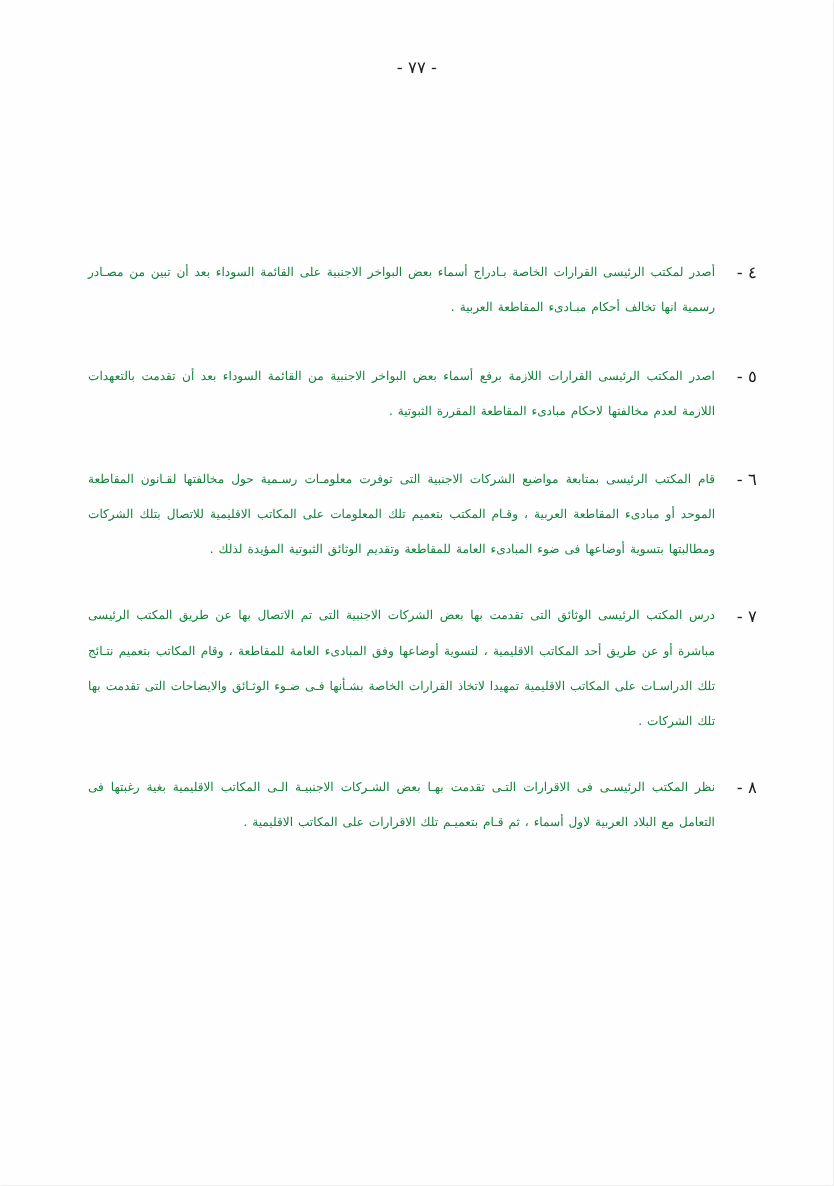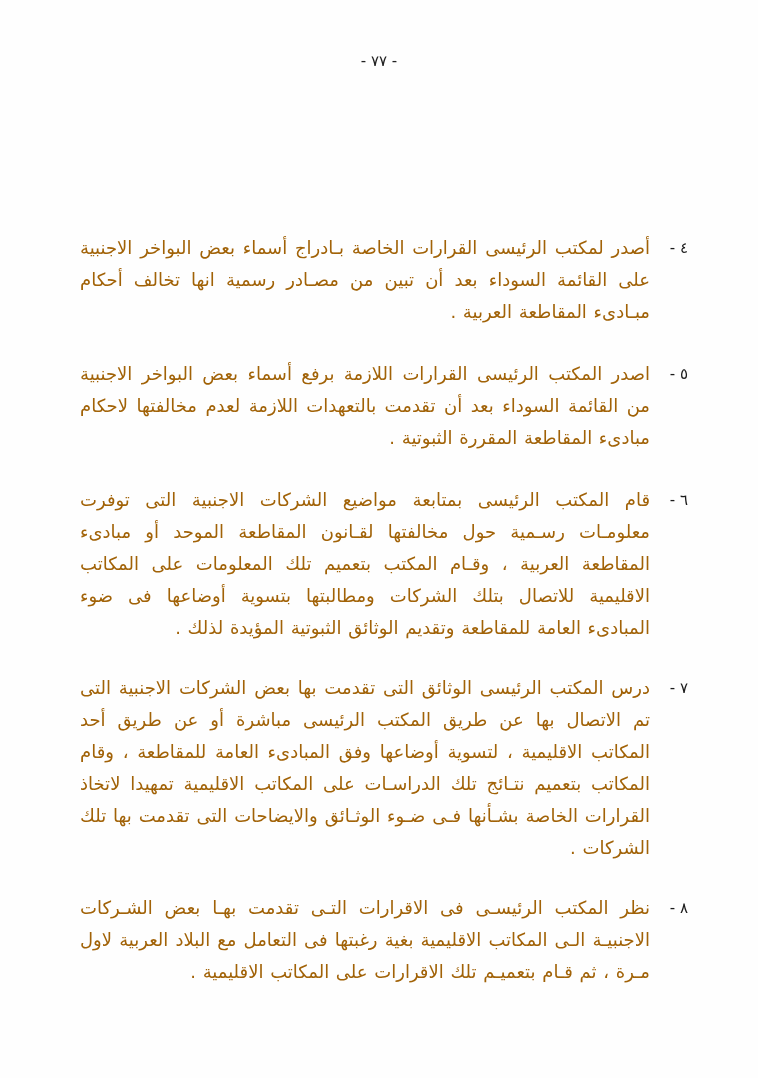--- a/index.html
+++ b/index.html
@@ -46,25 +46,25 @@
   }
   .item-num {
     flex: 0 0 38px;
     font-size: 15px;
     line-height: 32px;
     white-space: nowrap;
     color: #1c1c1c;
   }
   .item-text {
     flex: 1 1 auto;
-    font-size: 18px;
+    font-size: 11px;
     line-height: 32px;
     text-align: justify;
     text-justify: inter-word;
-    color: #a16207;
+    color: #15803d;
     word-spacing: 1px;
   }
   .item-6 { margin-bottom: 28px; }
   .item-7 { margin-bottom: 28px; }
 </style>
 </head>
 <body>
 
 <div class="page">
 
@@ -87,18 +87,18 @@
       <div class="item-text">قام المكتب الرئيسى بمتابعة مواضيع الشركات الاجنبية التى توفرت معلومـات رسـمية حول مخالفتها لقـانون المقاطعة الموحد أو مبادىء المقاطعة العربية ، وقـام المكتب بتعميم تلك المعلومات على المكاتب الاقليمية للاتصال بتلك الشركات ومطالبتها بتسوية أوضاعها فى ضوء المبادىء العامة للمقاطعة وتقديم الوثائق الثبوتية المؤيدة لذلك .</div>
     </div>
 
     <div class="item item-7">
       <div class="item-num">٧ -</div>
       <div class="item-text">درس المكتب الرئيسى الوثائق التى تقدمت بها بعض الشركات الاجنبية التى تم الاتصال بها عن طريق المكتب الرئيسى مباشرة أو عن طريق أحد المكاتب الاقليمية ، لتسوية أوضاعها وفق المبادىء العامة للمقاطعة ، وقام المكاتب بتعميم نتـائج تلك الدراسـات على المكاتب الاقليمية تمهيدا لاتخاذ القرارات الخاصة بشـأنها فـى ضـوء الوثـائق والايضاحات التى تقدمت بها تلك الشركات .</div>
     </div>
 
     <div class="item">
       <div class="item-num">٨ -</div>
-      <div class="item-text">نظر المكتب الرئيسـى فى الاقرارات التـى تقدمت بهـا بعض الشـركات الاجنبيـة الـى المكاتب الاقليمية بغية رغبتها فى التعامل مع البلاد العربية لاول مـرة ، ثم قـام بتعميـم تلك الاقرارات على المكاتب الاقليمية .</div>
+      <div class="item-text">نظر المكتب الرئيسـى فى الاقرارات التـى تقدمت بهـا بعض الشـركات الاجنبيـة الـى المكاتب الاقليمية بغية رغبتها فى التعامل مع البلاد العربية لاول أسماء ، ثم قـام بتعميـم تلك الاقرارات على المكاتب الاقليمية .</div>
     </div>
 
   </div>
 
 </div>
 
 </body></html>

